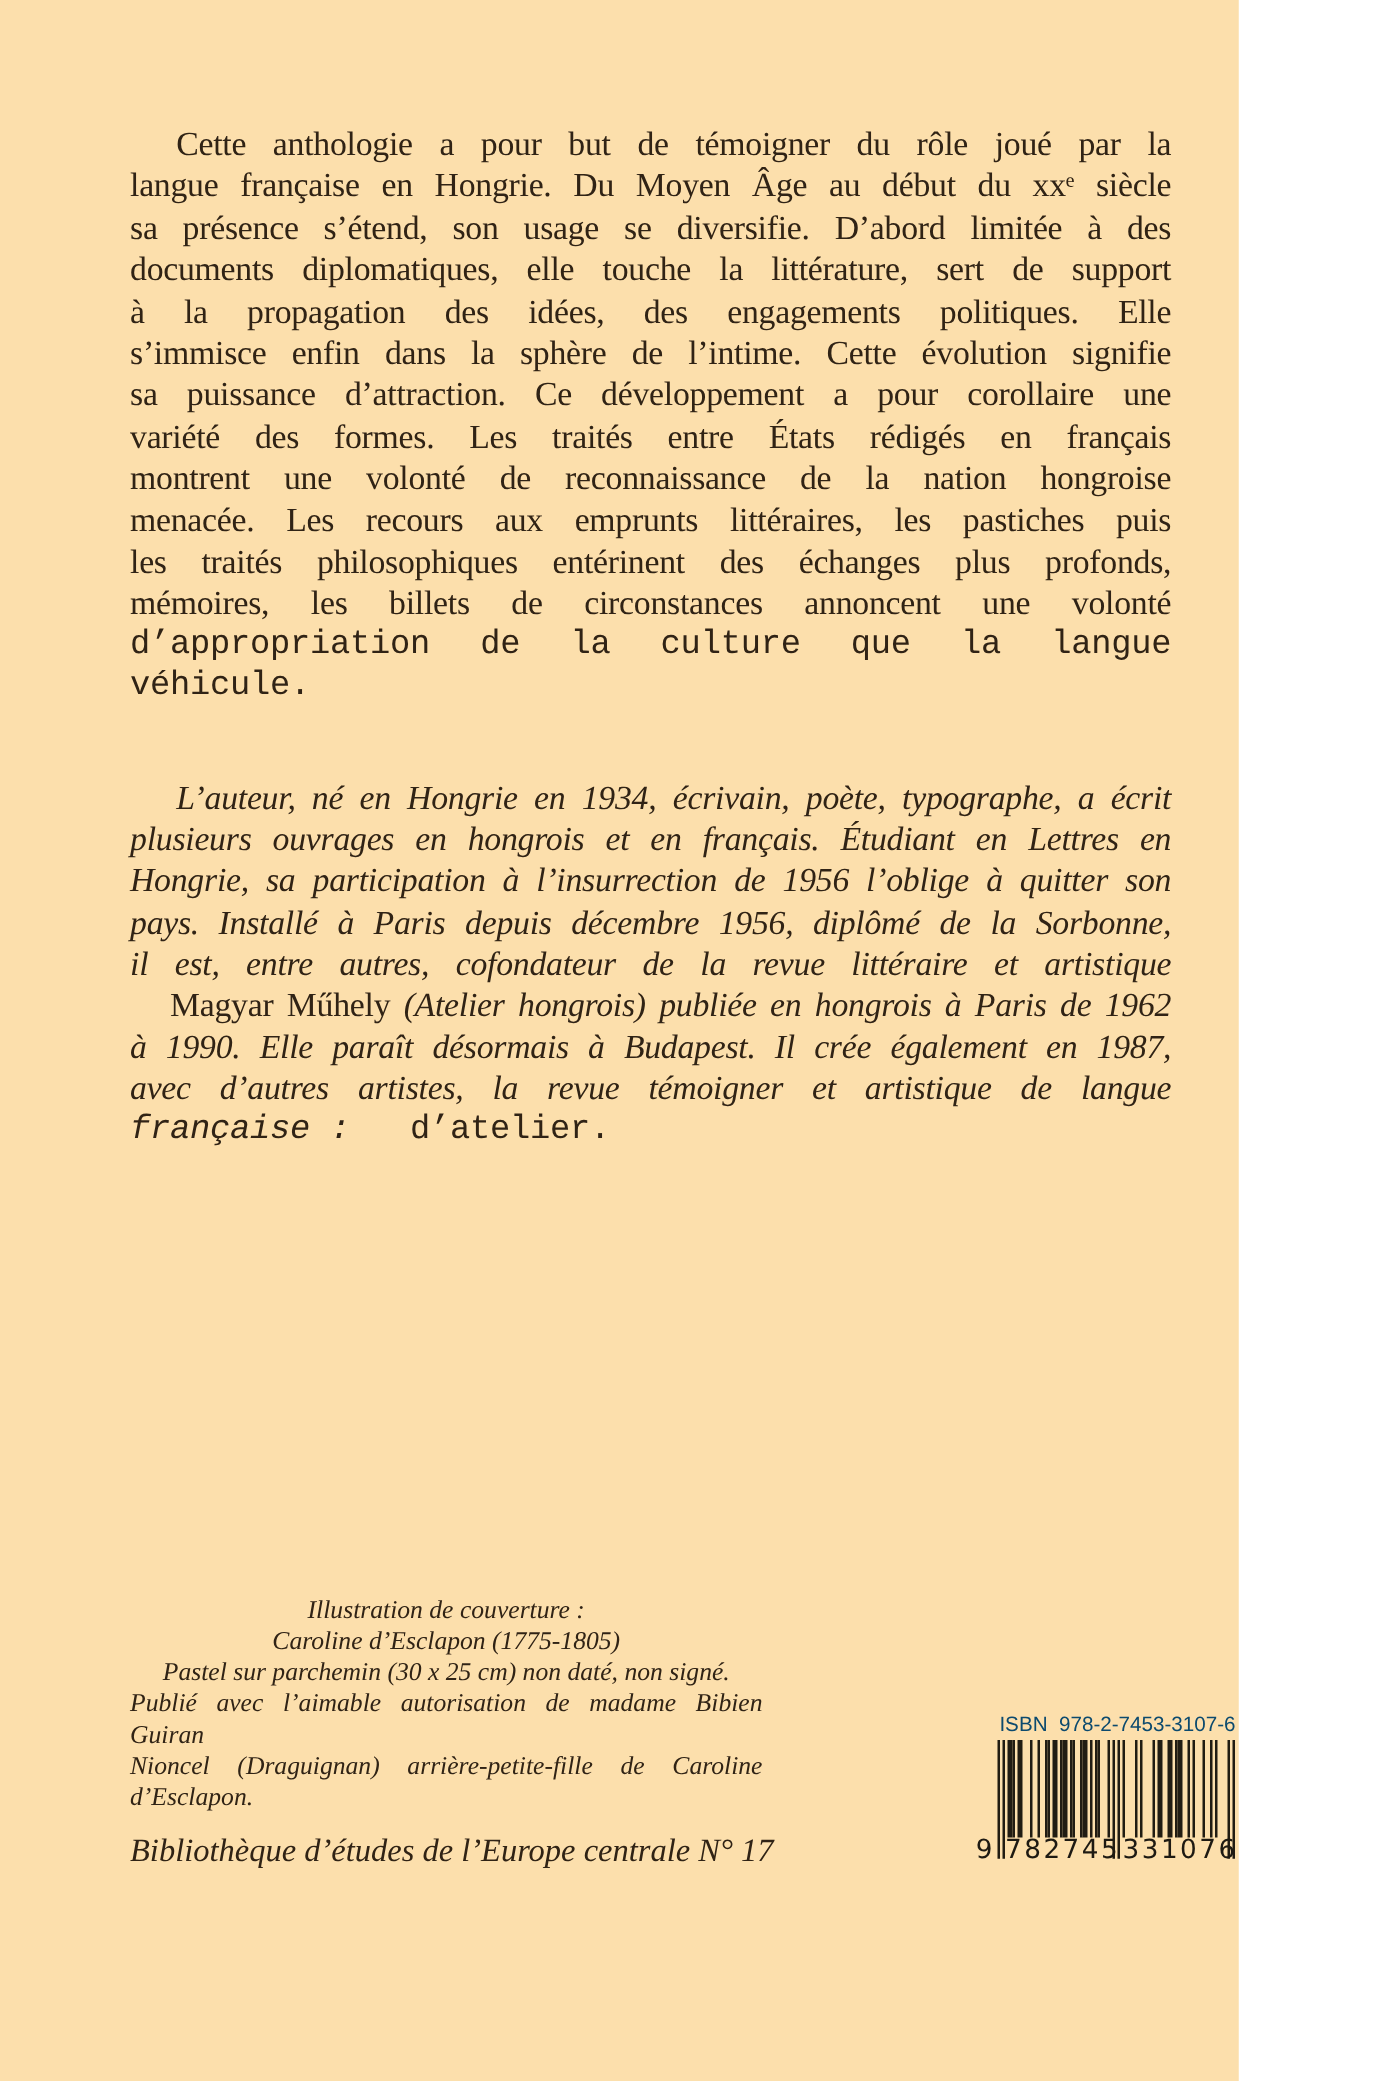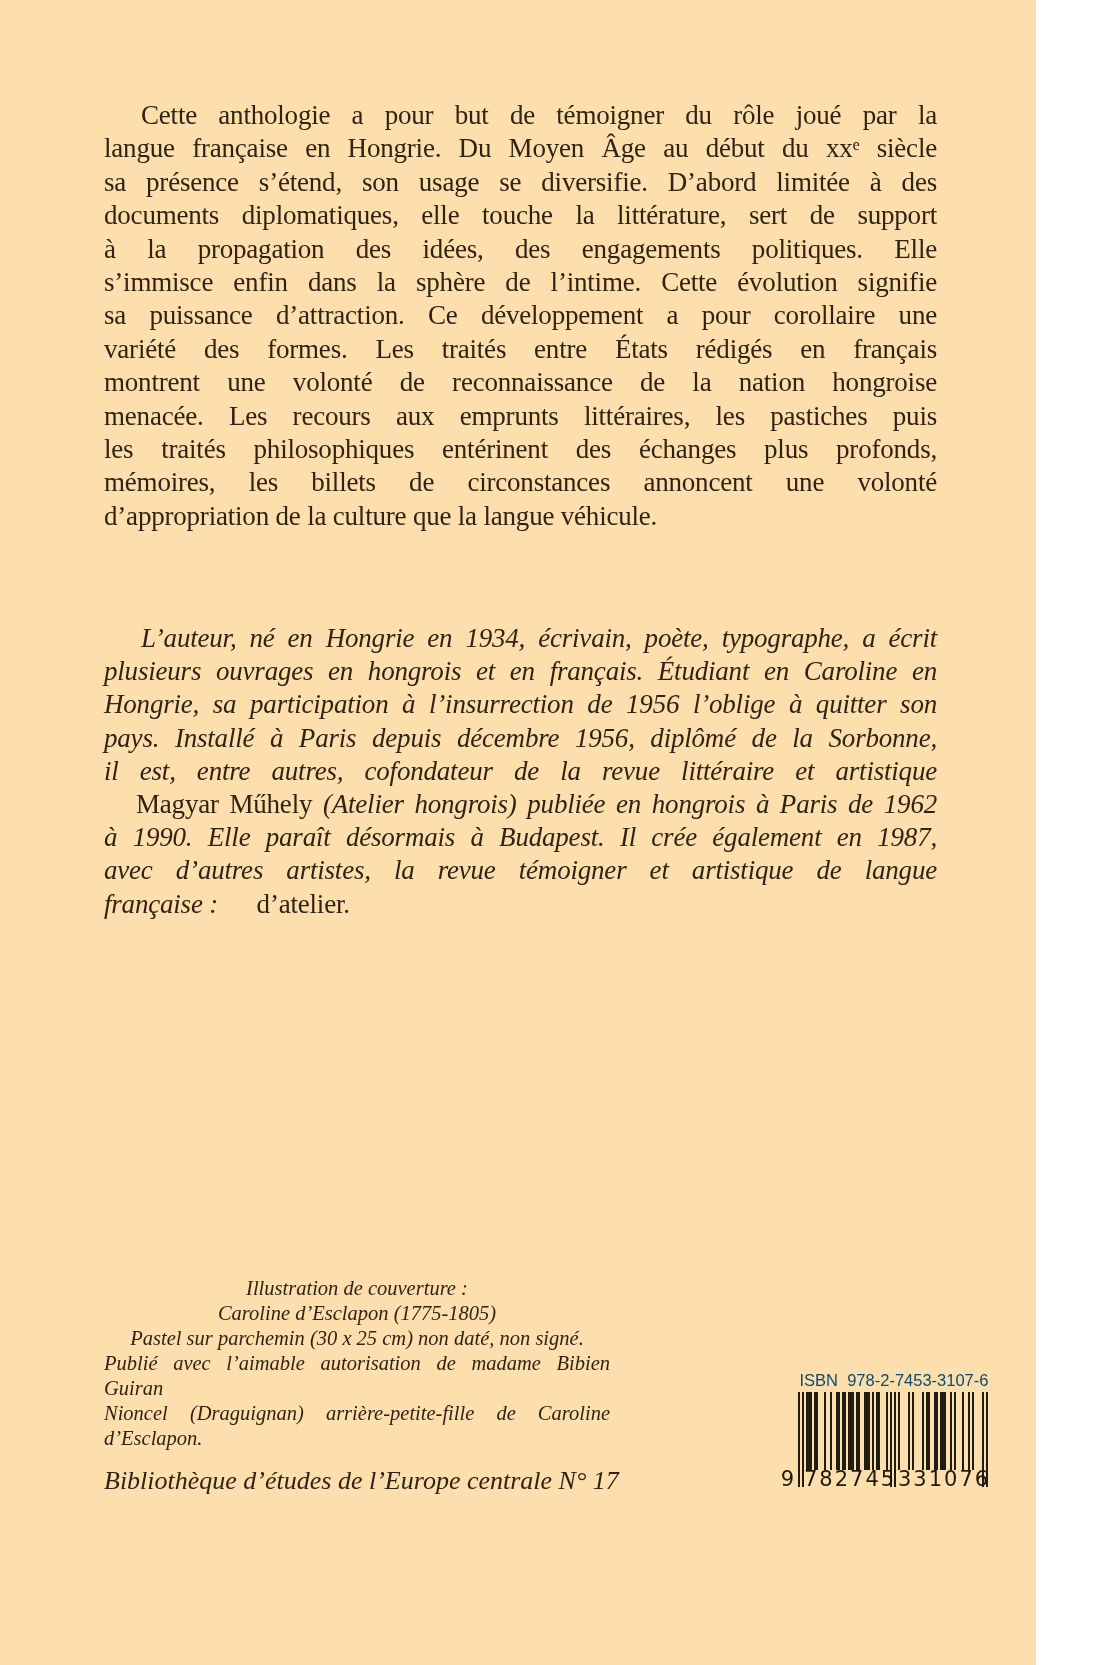--- a/index.html
+++ b/index.html
@@ -4,29 +4,28 @@
 <style>
   html, body { margin: 0; padding: 0; }
   body { width: 1113px; height: 1665px; overflow: hidden; }
   .page {
     position: relative;
     width: 991px;
     height: 1665px;
     background: #fcdfac;
     color: #302315;
     font-family: "Liberation Serif", "DejaVu Serif", serif;
-    padding-left: 45px;
   }
   
   .ln {
     text-align: justify;
     text-align-last: justify;
     white-space: normal;
   }
-  .ln.last { text-align-last: left; }
+  .ln.last { text-align-last: left; font-family: Liberation Mono, monospace; }
   .ind { text-indent: 37px; }
 
   .synopsis {
     position: absolute;
     left: 104px; top: 99px;
     width: 833px;
     font-size: 27px;
     line-height: 33.4px;
     letter-spacing: -0.2px;
   }
@@ -102,21 +101,21 @@
     <div class="ln">variété des formes. Les traités entre États rédigés en français</div>
     <div class="ln">montrent une volonté de reconnaissance de la nation hongroise</div>
     <div class="ln">menacée. Les recours aux emprunts littéraires, les pastiches puis</div>
     <div class="ln">les traités philosophiques entérinent des échanges plus profonds,</div>
     <div class="ln">mémoires, les billets de circonstances annoncent une volonté</div>
     <div class="ln last">d’appropriation de la culture que la langue véhicule.</div>
   </section>
 
   <section class="author">
     <div class="ln ind">L’auteur, né en Hongrie en 1934, écrivain, poète, typographe, a écrit</div>
-    <div class="ln">plusieurs ouvrages en hongrois et en français. Étudiant en Caroline en</div>
+    <div class="ln">plusieurs ouvrages en hongrois et en français. Étudiant en Lettres en</div>
     <div class="ln">Hongrie, sa participation à l’insurrection de 1956 l’oblige à quitter son</div>
     <div class="ln">pays. Installé à Paris depuis décembre 1956, diplômé de la Sorbonne,</div>
     <div class="ln">il est, entre autres, cofondateur de la revue littéraire et artistique</div>
     <div class="ln"><span class="roman">Magyar Műhely </span><span>(Atelier hongrois) publiée en hongrois à Paris de 1962</span></div>
     <div class="ln">à 1990. Elle paraît désormais à Budapest. Il crée également en 1987,</div>
     <div class="ln">avec d’autres artistes, la revue témoigner et artistique de langue</div>
     <div class="ln last"><span>française : </span><span class="roman">d’atelier.</span></div>
   </section>
 
   <section class="credits">

